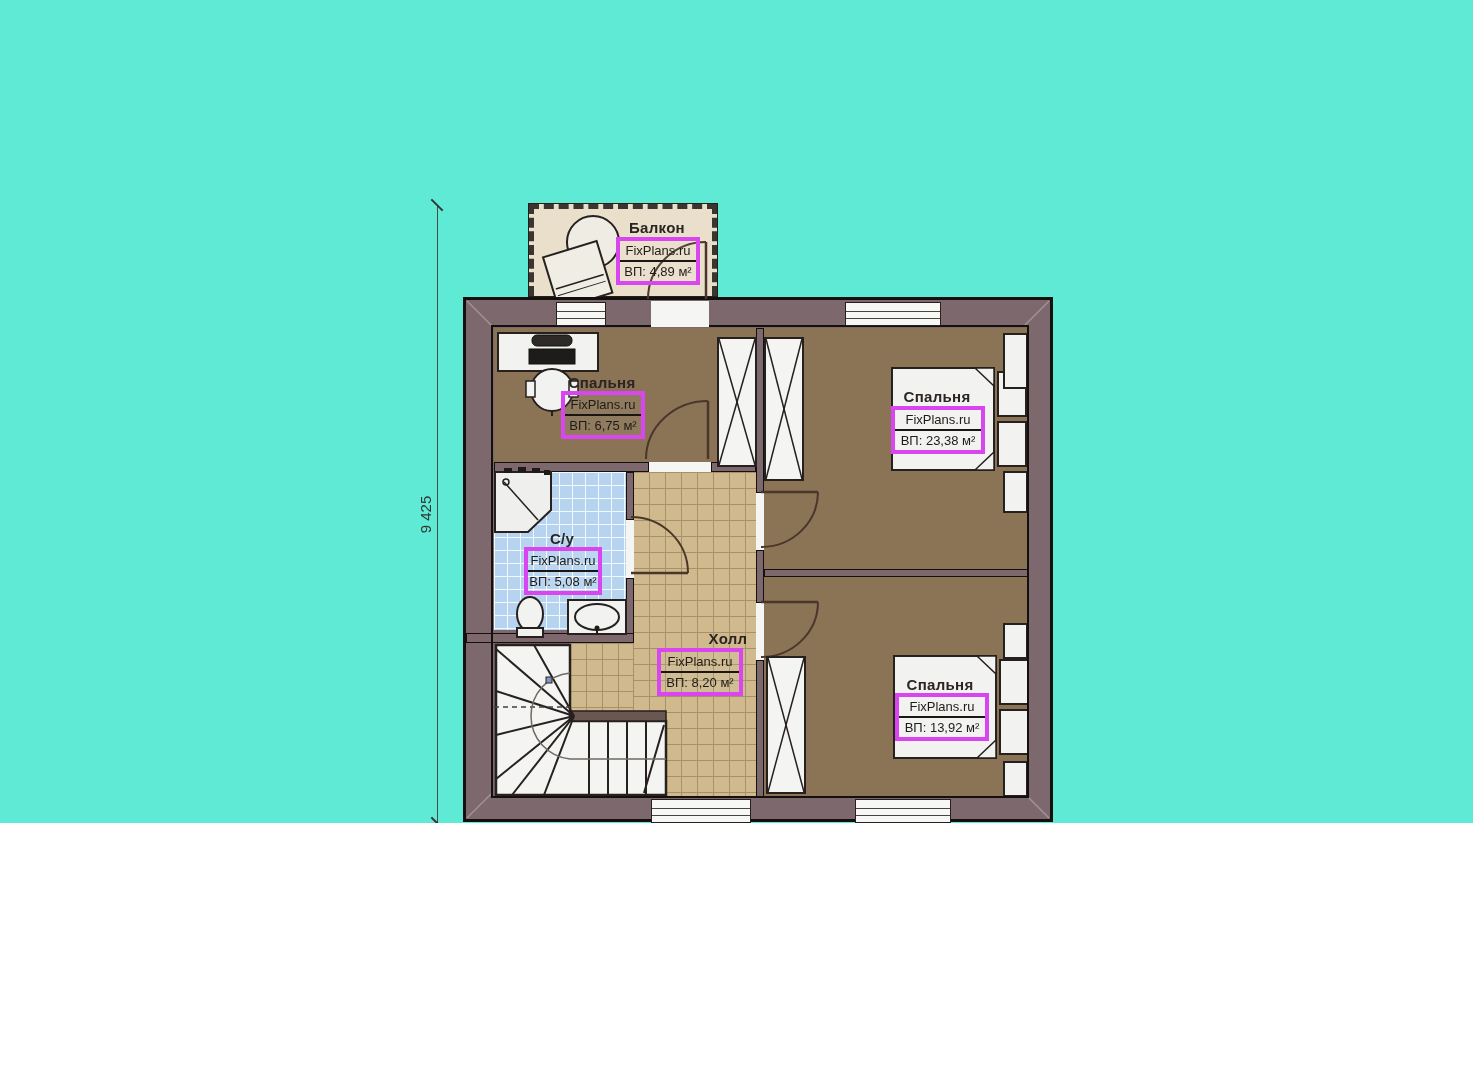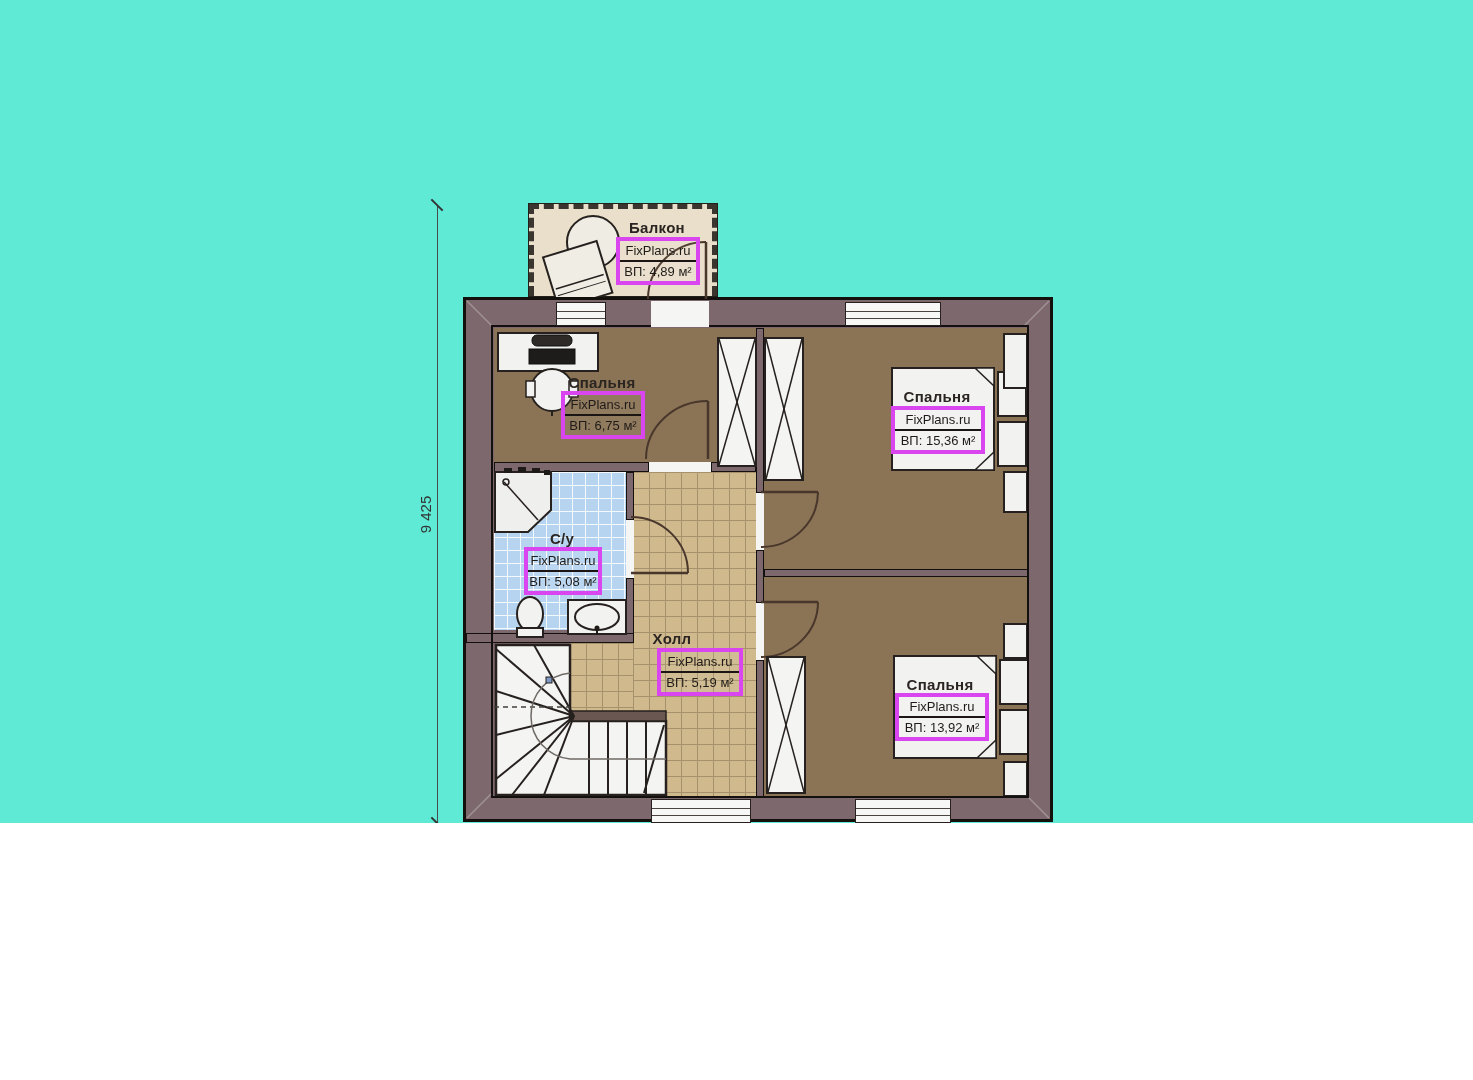--- a/index.html
+++ b/index.html
@@ -243,33 +243,33 @@
 
   <div class="room-name" style="left:542px;top:374px;width:120px;">Спальня</div>
   <div class="info-box" style="left:561px;top:391px;width:84px;">
     <div class="row">FixPlans.ru</div>
     <div class="row">ВП: 6,75 м²</div>
   </div>
 
   <div class="room-name" style="left:877px;top:388px;width:120px;">Спальня</div>
   <div class="info-box" style="left:891px;top:406px;width:94px;">
     <div class="row">FixPlans.ru</div>
-    <div class="row">ВП: 15,36 м²</div>
+    <div class="row">ВП: 23,38 м²</div>
   </div>
 
   <div class="room-name" style="left:512px;top:530px;width:100px;">С/у</div>
   <div class="info-box" style="left:524px;top:547px;width:78px;">
     <div class="row">FixPlans.ru</div>
     <div class="row">ВП: 5,08 м²</div>
   </div>
 
-  <div class="room-name" style="left:612px;top:630px;width:120px;">Холл</div>
+  <div class="room-name" style="left:668px;top:630px;width:120px;">Холл</div>
   <div class="info-box" style="left:657px;top:648px;width:86px;">
     <div class="row">FixPlans.ru</div>
-    <div class="row">ВП: 5,19 м²</div>
+    <div class="row">ВП: 8,20 м²</div>
   </div>
 
   <div class="room-name" style="left:880px;top:676px;width:120px;">Спальня</div>
   <div class="info-box" style="left:895px;top:693px;width:94px;">
     <div class="row">FixPlans.ru</div>
     <div class="row">ВП: 13,92 м²</div>
   </div>
 
   <div class="dim-line" style="left:437px;top:205px;width:1px;height:618px;"></div>
   <div class="tick" style="left:437px;top:205px;"></div>

